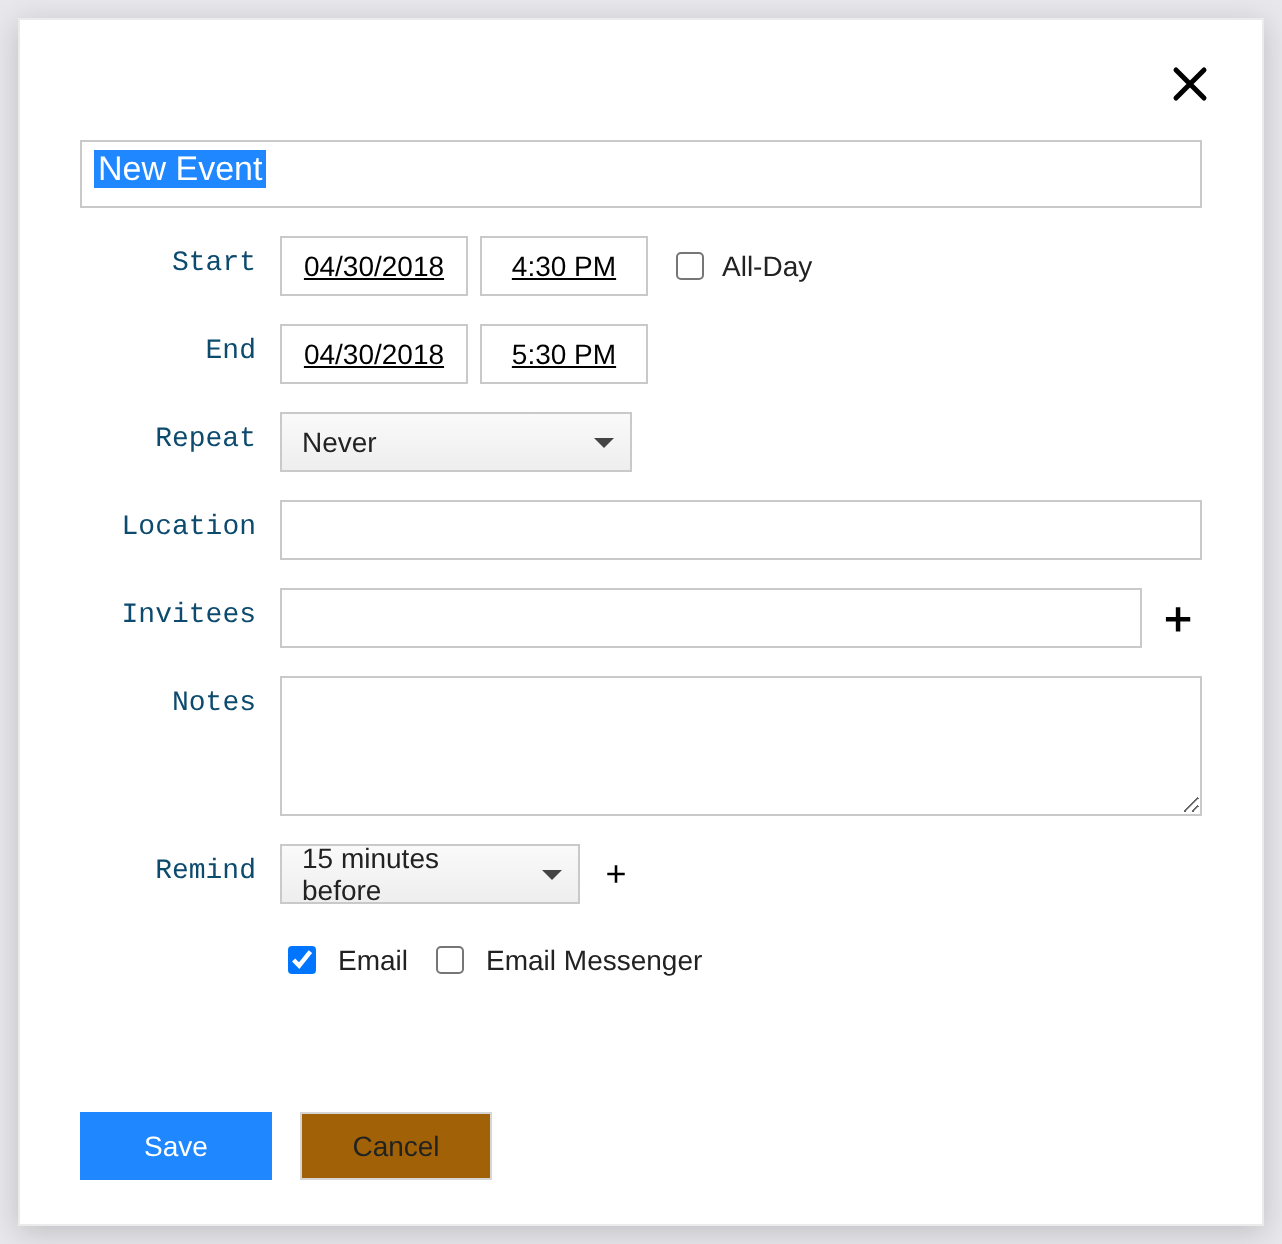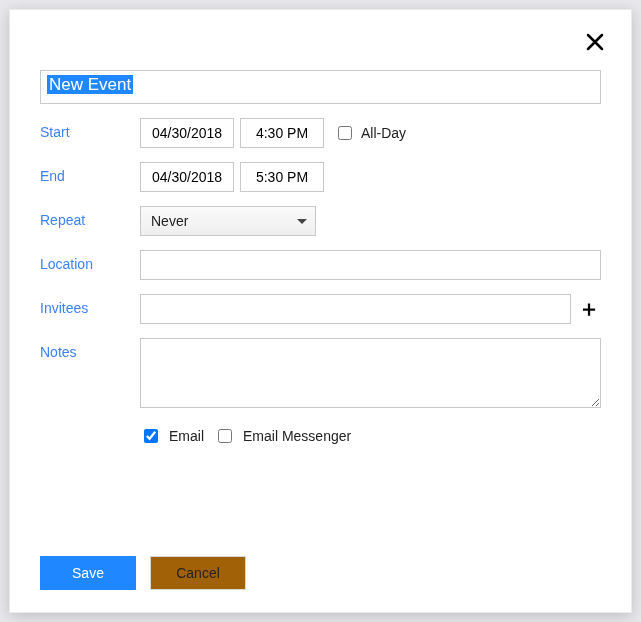--- a/index.html
+++ b/index.html
@@ -56,38 +56,41 @@
     padding: 0 2px;
   }
 
   .row {
     display: flex;
     align-items: flex-start;
     margin-bottom: 14px;
   }
   .row-label {
     flex: 0 0 100px;
+    text-align: right;
     padding-right: 12px;
     padding-top: 6px;
-    color: #3b82f6;
+    color: #0c4a6e;
+    font-family: Liberation Mono, monospace;
   }
   .row-body {
     flex: 1 1 auto;
     display: flex;
     align-items: center;
     gap: 6px;
     flex-wrap: wrap;
   }
   .date-input, .time-input {
     height: 30px;
     border: 1px solid #c9c9c9;
     background: #fff;
     text-align: center;
     font-size: 14px;
     padding: 0 6px;
+    text-decoration: underline;
   }
   .date-input { width: 94px; }
   .time-input { width: 84px; }
   .allday-wrap { display:flex; align-items:center; gap:6px; margin-left:4px; }
   .allday-wrap input { width:14px; height:14px; }
 
   .dropdown {
     height: 30px;
     border: 1px solid #c9c9c9;
     background: linear-gradient(#fafafa,#eee);
@@ -226,20 +229,32 @@
       </div>
     </div>
 
     <div class="row">
       <div class="row-label">Notes</div>
       <div class="row-body">
         <textarea class="textarea" style=""></textarea>
       </div>
     </div>
 
+    <div class="row">
+      <div class="row-label">Remind</div>
+      <div class="row-body">
+        <div class="dropdown remind-dd">
+          <span>15 minutes before</span>
+          <span class="caret"></span>
+        </div>
+        <div class="plus-btn thin">
+          <span>+</span>
+        </div>
+      </div>
+    </div>
 
     <div class="row">
       <div class="row-label"></div>
       <div class="row-body check-list">
         <label class="check-item">
           <input type="checkbox" checked="" style="">
           <span>Email</span>
         </label>
         <label class="check-item">
           <input type="checkbox" style="">

